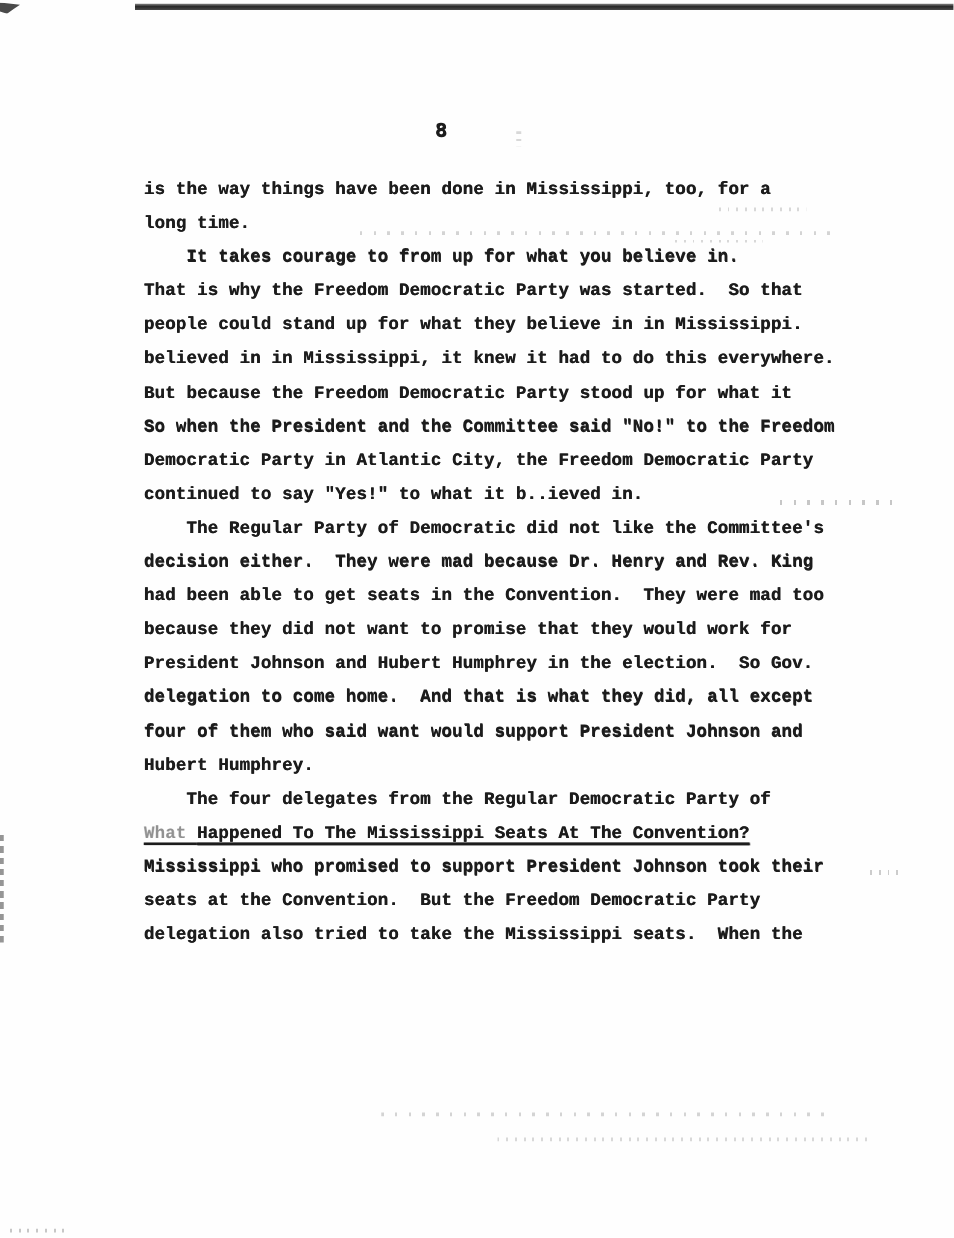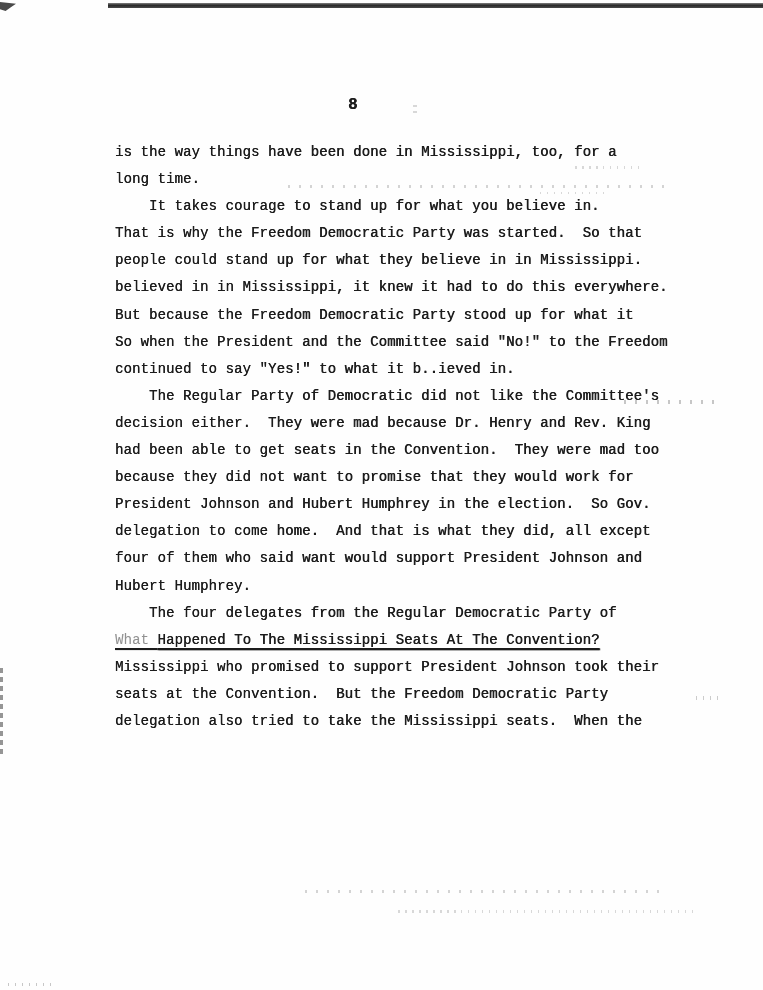--- a/index.html
+++ b/index.html
@@ -52,20 +52,21 @@
     font-size: 16px;
     font-weight: 700;
     letter-spacing: 0.5px;
     text-shadow: 0.3px 0.3px 0 currentColor;
   }
   
   .doc-lines {
     position: absolute;
     left: 115px; top: 139px;
     width: 600px;
+    font-weight: bold;
   }
   .line {
     white-space: pre;
     font-size: 14px;
     line-height: 27.1px;
     height: 27.1px;
     letter-spacing: 0.1px;
     text-shadow: 0.35px 0.35px 0 currentColor;
   }
   .line .line-text { white-space: pre; }
@@ -96,26 +97,27 @@
   <div class="speckle v2" style="left:696px; top:696px; width:24px; height:4px; opacity:0.5;"></div>
   <div class="speckle" style="left:305px; top:890px; width:360px; height:3px;"></div>
   <div class="speckle v2" style="left:398px; top:910px; width:300px; height:3px;"></div>
   <div class="speckle v2" style="left:8px; top:983px; width:46px; height:3px; opacity:0.55;"></div>
 
   <div class="page-number">8</div>
 
   <div class="doc-lines">
       <div class="line body"><span class="line-text">is the way things have been done in Mississippi, too, for a</span></div>
       <div class="line body"><span class="line-text">long time.</span></div>
-      <div class="line body"><span class="line-text">    It takes courage to stand up for what you believe in.</span></div>
+      <div class="line body"><span class="line-text">    It takes courage to from up for what you believe in.</span></div>
       <div class="line body"><span class="line-text">That is why the Freedom Democratic Party was started.  So that</span></div>
       <div class="line body"><span class="line-text">people could stand up for what they believe in in Mississippi.</span></div>
       <div class="line body"><span class="line-text">believed in in Mississippi, it knew it had to do this everywhere.</span></div>
       <div class="line body"><span class="line-text">But because the Freedom Democratic Party stood up for what it</span></div>
       <div class="line body"><span class="line-text">So when the President and the Committee said "No!" to the Freedom</span></div>
+      <div class="line body"><span class="line-text">Democratic Party in Atlantic City, the Freedom Democratic Party</span></div>
       <div class="line body"><span class="line-text">continued to say "Yes!" to what it b..ieved in.</span></div>
       <div class="line body"><span class="line-text">    The Regular Party of Democratic did not like the Committee's</span></div>
       <div class="line body"><span class="line-text">decision either.  They were mad because Dr. Henry and Rev. King</span></div>
       <div class="line body"><span class="line-text">had been able to get seats in the Convention.  They were mad too</span></div>
       <div class="line body"><span class="line-text">because they did not want to promise that they would work for</span></div>
       <div class="line body"><span class="line-text">President Johnson and Hubert Humphrey in the election.  So Gov.</span></div>
       <div class="line body"><span class="line-text">delegation to come home.  And that is what they did, all except</span></div>
       <div class="line body"><span class="line-text">four of them who said want would support President Johnson and</span></div>
       <div class="line body"><span class="line-text">Hubert Humphrey.</span></div>
       <div class="line body"><span class="line-text">    The four delegates from the Regular Democratic Party of</span></div>

